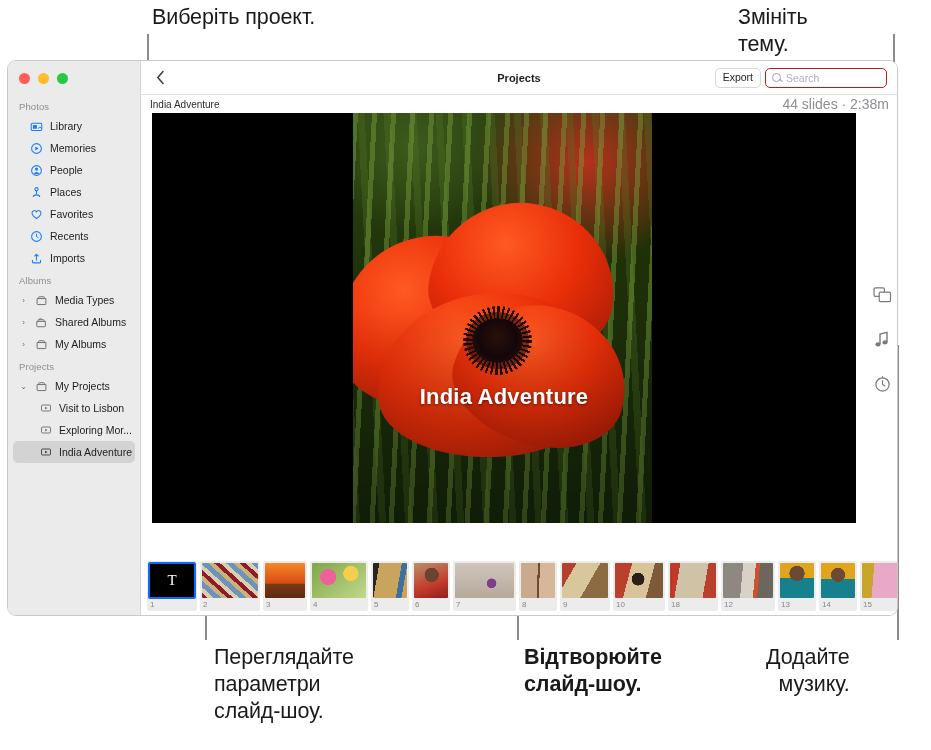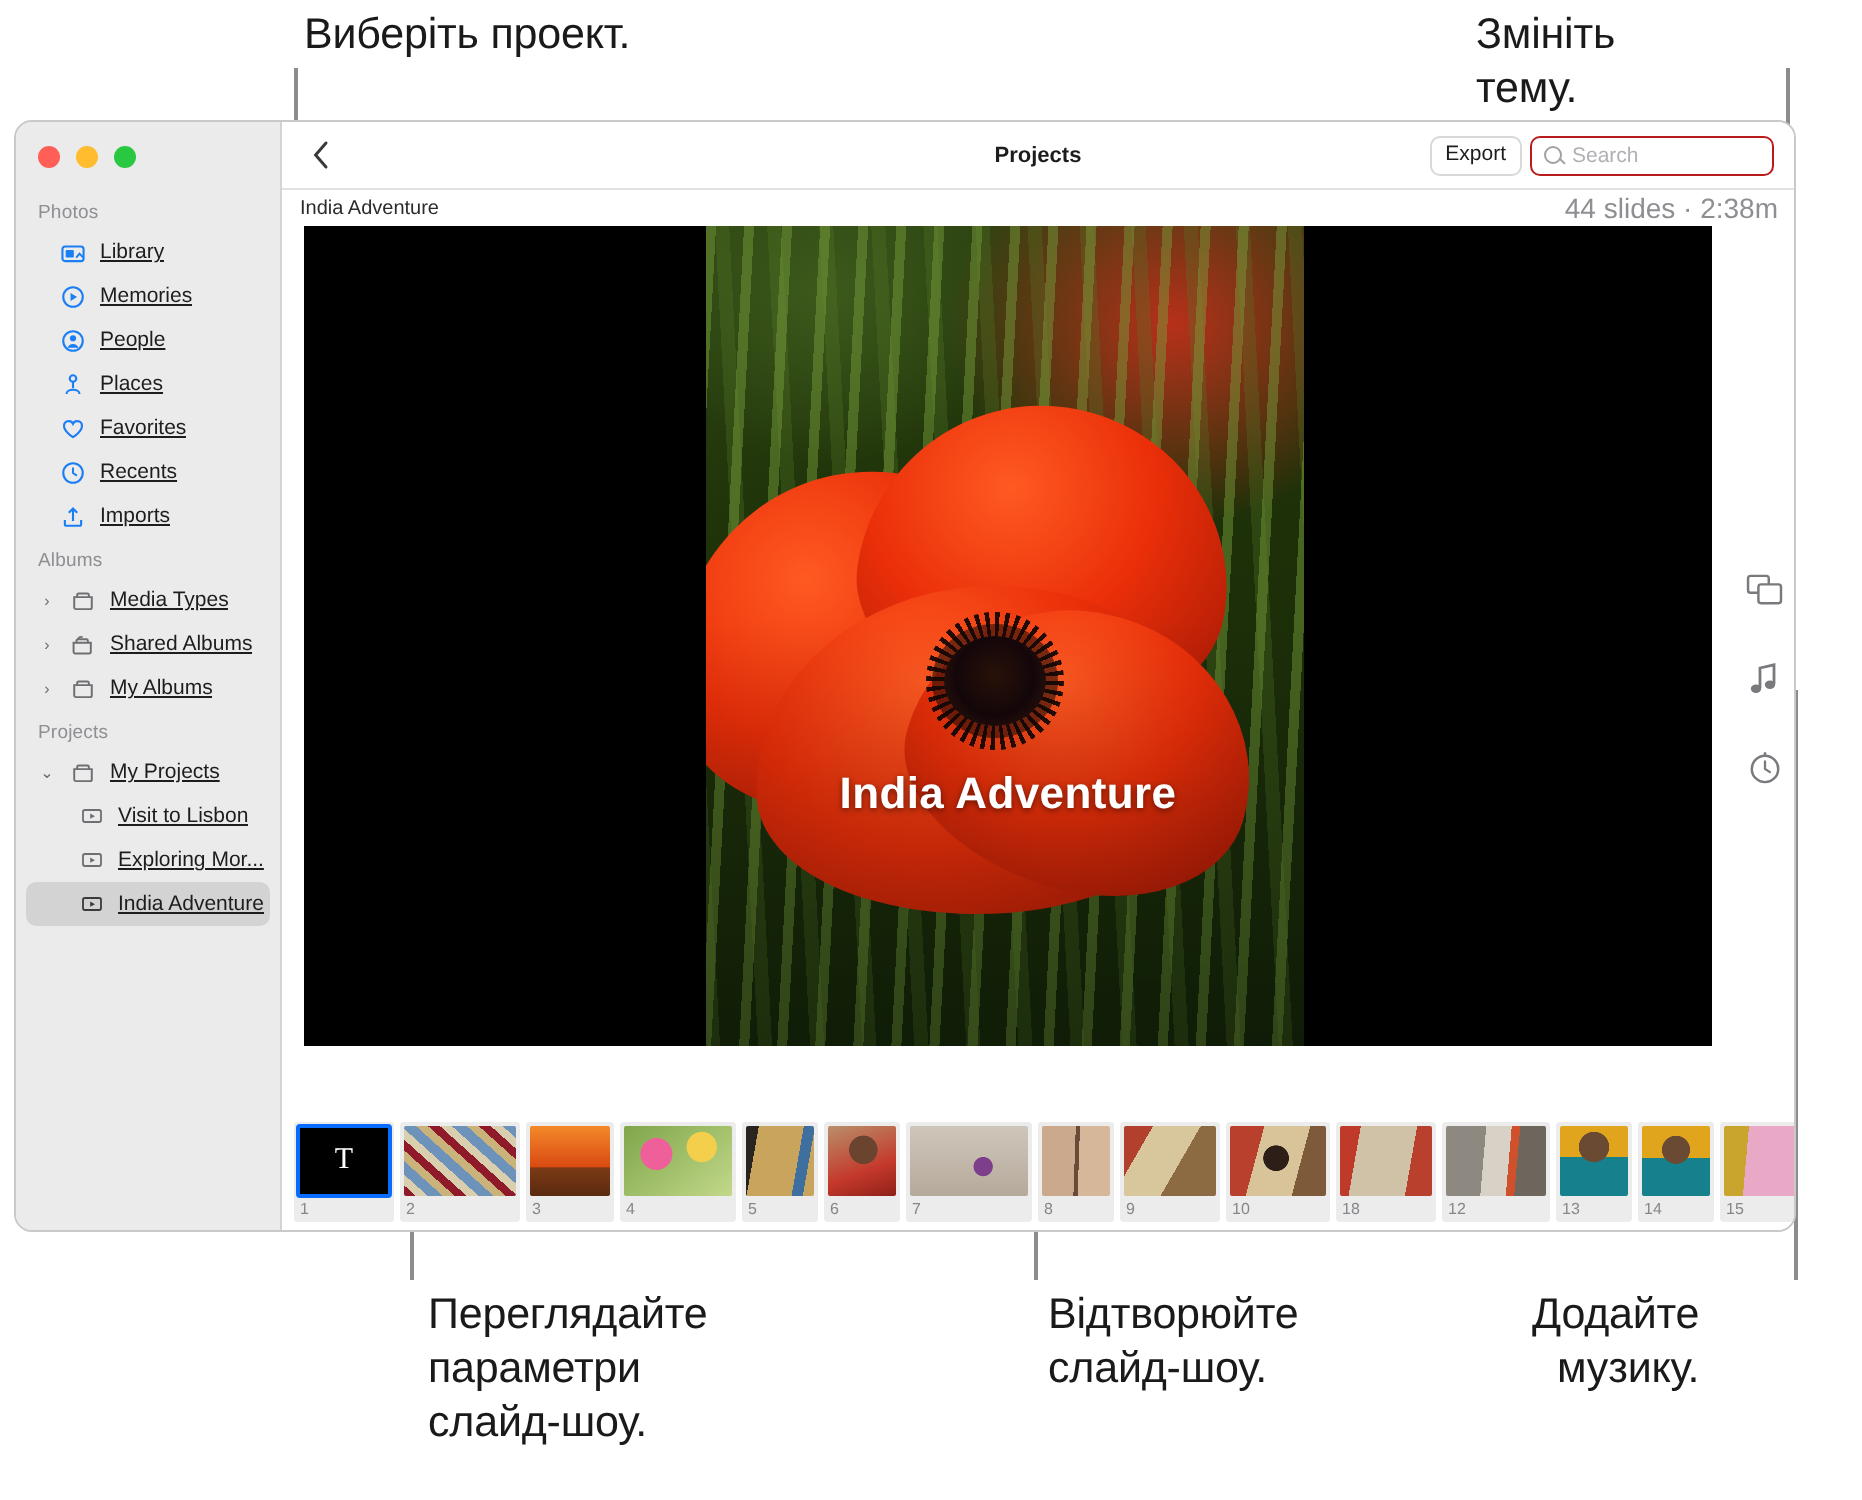--- a/index.html
+++ b/index.html
@@ -80,21 +80,21 @@
     display: inline-flex; align-items: center; justify-content: center;
     flex: 0 0 13px;
   }
   .sb-item.disclosable { padding-left: 6px; }
   .sb-item .twist {
     width: 9px; flex: 0 0 9px;
     font-size: 8px; color: #6e6e73;
     display: inline-flex; align-items: center; justify-content: center;
   }
   .sb-item.child { padding-left: 26px; }
-  .sb-label { white-space: nowrap; overflow: hidden; text-decoration: underline; }
+  .sb-label { white-space: nowrap; overflow: hidden; }
 
   
   #main {
     flex: 1 1 auto;
     display: flex; flex-direction: column;
     min-width: 0;
     position: relative;
   }
   #toolbar {
     height: 34px;
@@ -379,21 +379,21 @@
   <div class="leader v" style="left:205px; top:535px; height:105px;"></div>
   <div class="leader v" style="left:517px; top:535px; height:105px;"></div>
   <div class="leader v" style="left:897px; top:345px; height:295px;"></div>
   <div class="leader h" style="left:886px; top:345px; width:12px;"></div>
 
   <div class="callout" style="left:152px; top:4px;">Виберіть проект.</div>
   <div class="callout" style="left:738px; top:4px;">Змініть тему.</div>
   <div class="callout" style="left:214px; top:644px;">Переглядайте
 параметри
 слайд-шоу.</div>
-  <div class="callout" style="left:524px; top:644px;">Відтворюйте
+  <div class="callout" style="left:524px; top:644px;font-weight:bold;">Відтворюйте
 слайд-шоу.</div>
   <div class="callout" style="left:766px; top:644px; text-align:right;">Додайте
 музику.</div>
 
   <div id="window">
 
     <div id="sidebar">
       <div id="traffic">
         <span class="dot red"></span>
         <span class="dot yellow"></span>

